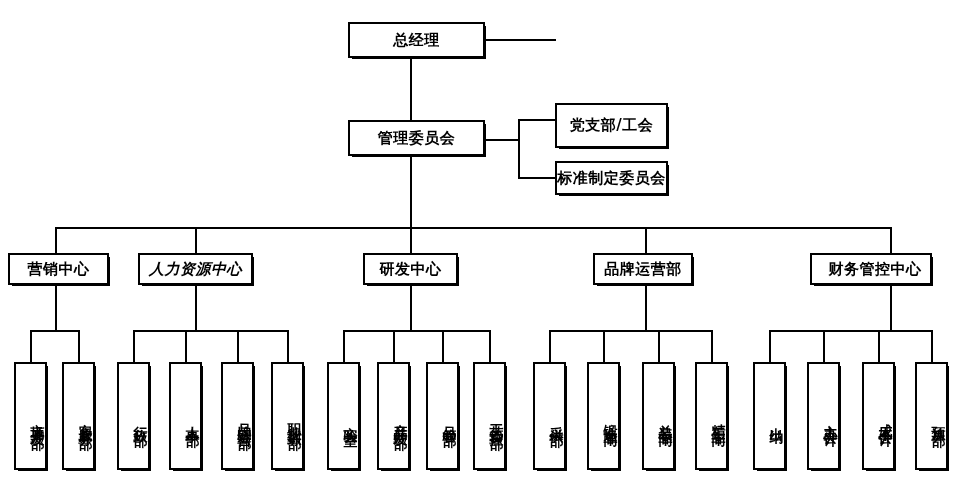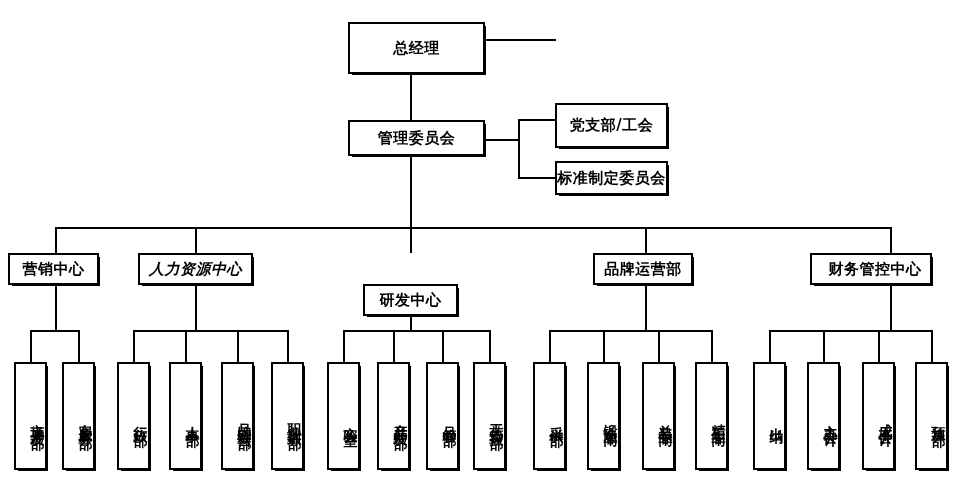--- a/index.html
+++ b/index.html
@@ -67,21 +67,21 @@
     z-index: 1;
   }
   .ln.h { height: 2px; }
   .ln.v { width: 2px; }
 </style>
 </head>
 <body>
 
 <div id="chart-root">
 
-  <div class="node horiz" style="left:348px; top:22px; width:137px; height:52px;">
+  <div class="node horiz" style="left:348px; top:22px; width:137px; height:36px;">
     <span>总经理</span>
   </div>
 
 
   <div class="ln h" style="left:485px; top:39px; width:71px;"></div>
 
   <div class="ln v" style="left:410px; top:58px; height:62px;"></div>
 
   <div class="node horiz" style="left:348px; top:120px; width:137px; height:36px;">
     <span>管理委员会</span>
@@ -98,21 +98,21 @@
   <div class="ln h" style="left:485px; top:139px; width:35px;"></div>
   <div class="ln v" style="left:518px; top:119px; height:60px;"></div>
   <div class="ln h" style="left:518px; top:119px; width:38px;"></div>
   <div class="ln h" style="left:518px; top:177px; width:38px;"></div>
 
   <div class="ln v" style="left:410px; top:156px; height:72px;"></div>
 
   <div class="ln h" style="left:55px; top:227px; width:836px;"></div>
 
   <div class="ln v" style="left:55px; top:227px; height:26px;"></div>
-  <div class="node horiz" style="left:8px; top:253px; width:91px; height:32px;">
+  <div class="node horiz" style="left:8px; top:253px; width:101px; height:32px;">
     <span>营销中心</span>
   </div>
   <div class="ln v" style="left:55px; top:285px; height:46px;"></div>
   <div class="ln h" style="left:30px; top:330px; width:50px;"></div>
   <div class="ln v" style="left:30px; top:330px; height:32px;"></div>
   <div class="ln v" style="left:78px; top:330px; height:32px;"></div>
   <div class="node vert" style="left:14px; top:362px; width:33px; height:108px;">
     <span>市场开发部</span>
   </div>
   <div class="node vert" style="left:62px; top:362px; width:33px; height:108px;">
@@ -136,21 +136,21 @@
     <span>人事部</span>
   </div>
   <div class="node vert" style="left:221px; top:362px; width:33px; height:108px;">
     <span>品牌运营部</span>
   </div>
   <div class="node vert" style="left:271px; top:362px; width:33px; height:108px;">
     <span>职业训练部</span>
   </div>
 
   <div class="ln v" style="left:410px; top:227px; height:26px;"></div>
-  <div class="node horiz" style="left:363px; top:253px; width:95px; height:32px;margin-top:31px;">
+  <div class="node horiz" style="left:363px; top:253px; width:95px; height:32px;">
     <span>研发中心</span>
   </div>
   <div class="ln v" style="left:410px; top:285px; height:46px;"></div>
   <div class="ln h" style="left:343px; top:330px; width:148px;"></div>
   <div class="ln v" style="left:343px; top:330px; height:32px;"></div>
   <div class="ln v" style="left:393px; top:330px; height:32px;"></div>
   <div class="ln v" style="left:442px; top:330px; height:32px;"></div>
   <div class="ln v" style="left:489px; top:330px; height:32px;"></div>
   <div class="node vert" style="left:327px; top:362px; width:33px; height:108px;">
     <span>实验室</span>

